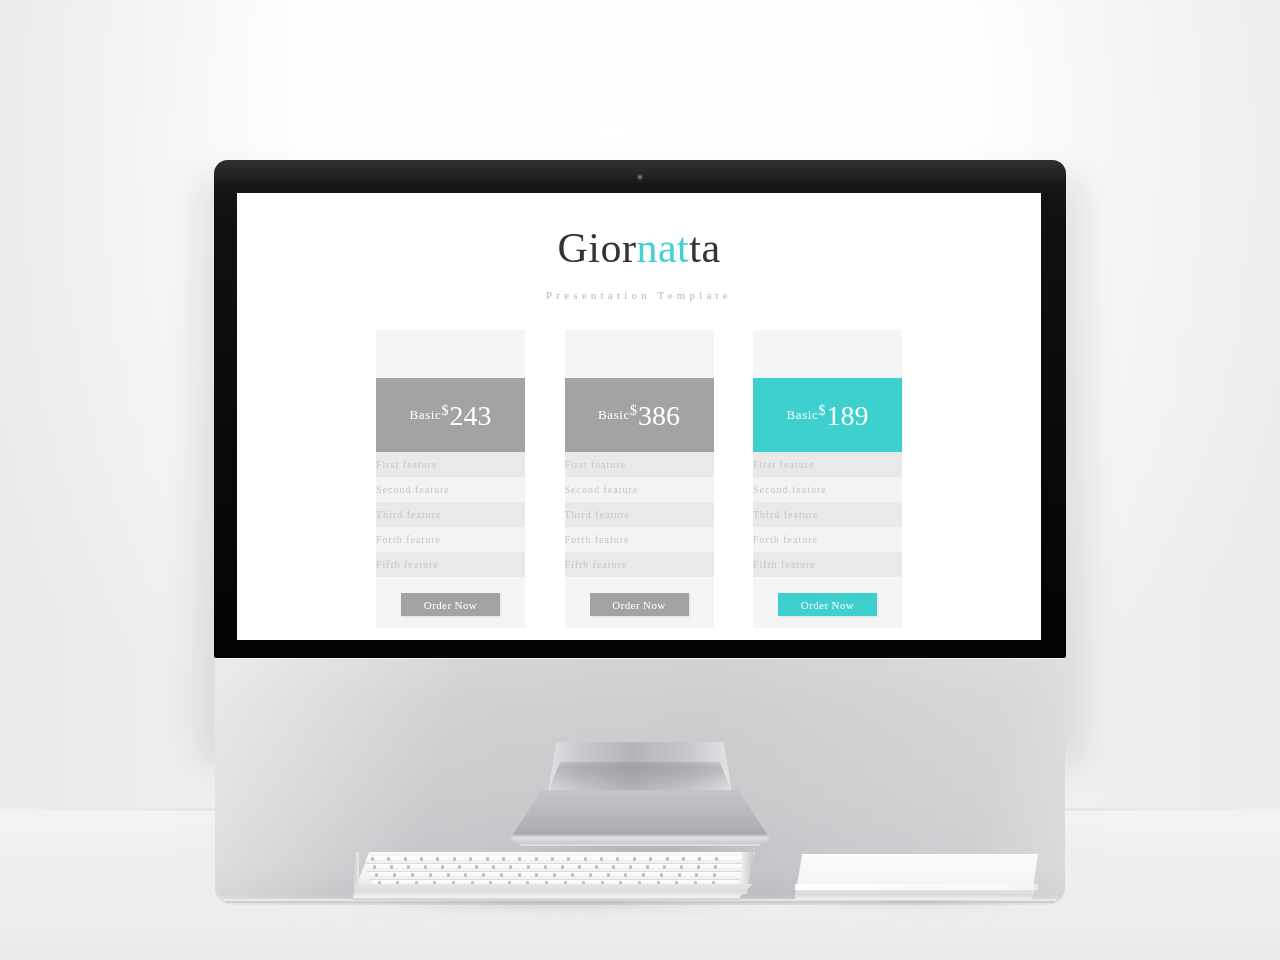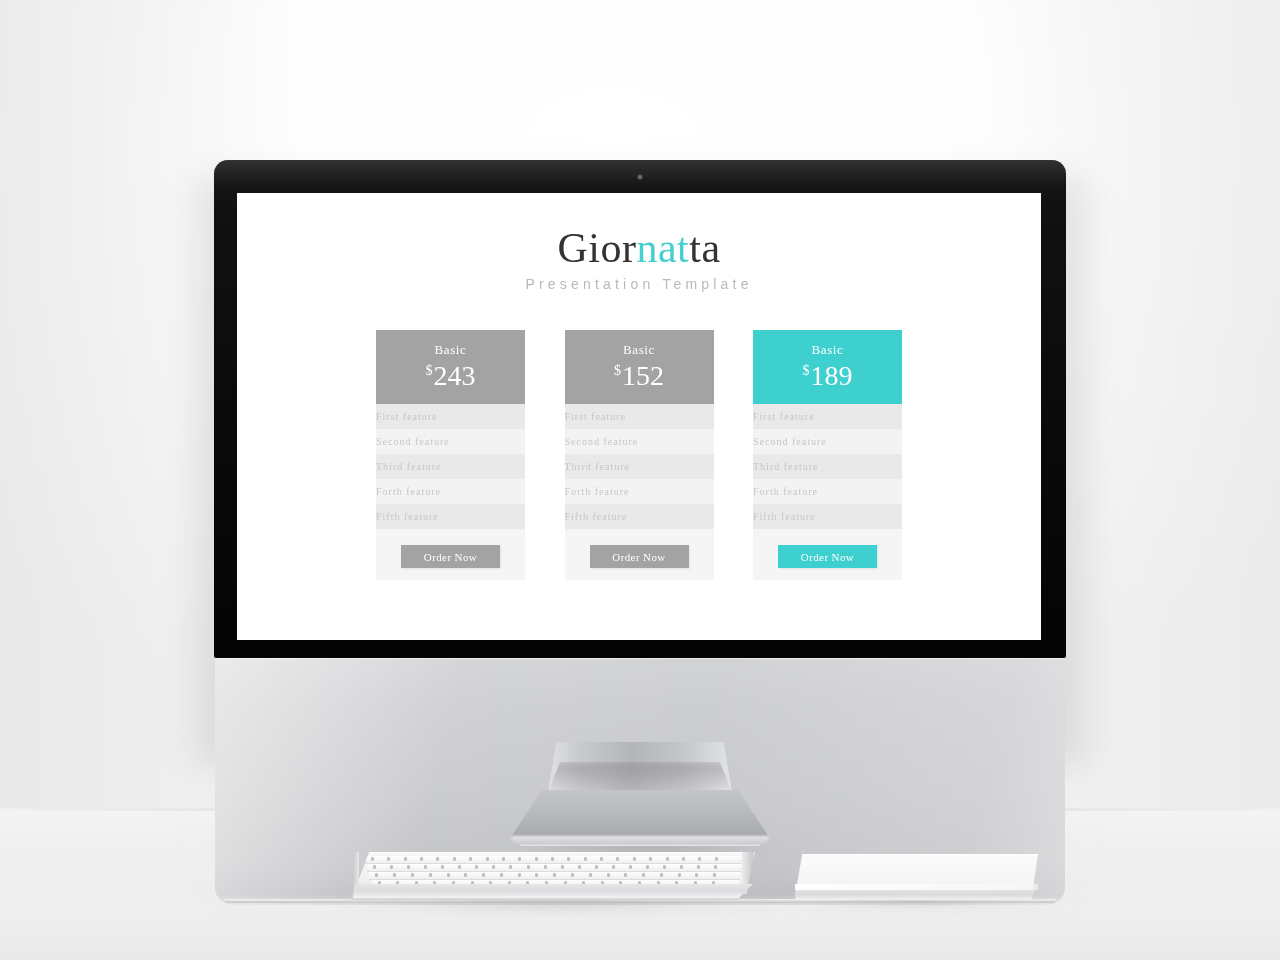--- a/index.html
+++ b/index.html
@@ -267,23 +267,23 @@
   .brand-title {
     font-family: "Liberation Serif", serif;
     font-size: 42px;
     line-height: 50px;
     color: #333333;
     font-weight: 400;
     letter-spacing: 0.5px;
   }
   .brand-title .accent { color: #45cfcf; }
   .brand-sub {
-    margin-top: 3px;
-    font-family: Liberation Sans, sans-serif;
-    font-size: 14px;
+    margin-top: 16px;
+    font-family: Liberation Serif, serif;
+    font-size: 11px;
     letter-spacing: 4.2px;
     color: #b9b9b9;
     text-transform: none;
   }
 
   .cards {
     position: absolute;
     left: 139px; top: 137px;
     width: 526px;
     display: flex;
@@ -292,23 +292,24 @@
   .card {
     width: 149px;
     background: #f5f5f5;
     padding-bottom: 12px;
   }
   .card-header {
     height: 74px;
     background: #a3a3a3;
     color: #ffffff;
     display: flex;
-    flex-direction: column;
+    flex-direction: row;
     align-items: center;
     justify-content: center;
+    margin-top: 48px;
   }
   .card.accent .card-header { background: #3ecfcf; }
   .card-plan {
     font-family: "Liberation Serif", serif;
     font-size: 13px;
     letter-spacing: 0.6px;
     line-height: 16px;
     color: #ffffff;
   }
   .card-price {
@@ -410,21 +411,21 @@
             <div class="cta-wrap">
               <button class="cta">Order Now</button>
             </div>
           </div>
 
           <div class="card">
             <div class="card-header">
               <div class="card-plan">Basic</div>
               <div class="card-price">
                   <span class="cur">$</span>
-                  <span>152</span>
+                  <span>386</span>
                 </div>
             </div>
             <div class="features">
               <div class="feature odd">First  feature</div>
               <div class="feature even">Second  feature</div>
               <div class="feature odd">Third  feature</div>
               <div class="feature even">Forth  feature</div>
               <div class="feature odd">Fifth  feature</div>
             </div>
             <div class="cta-wrap">

